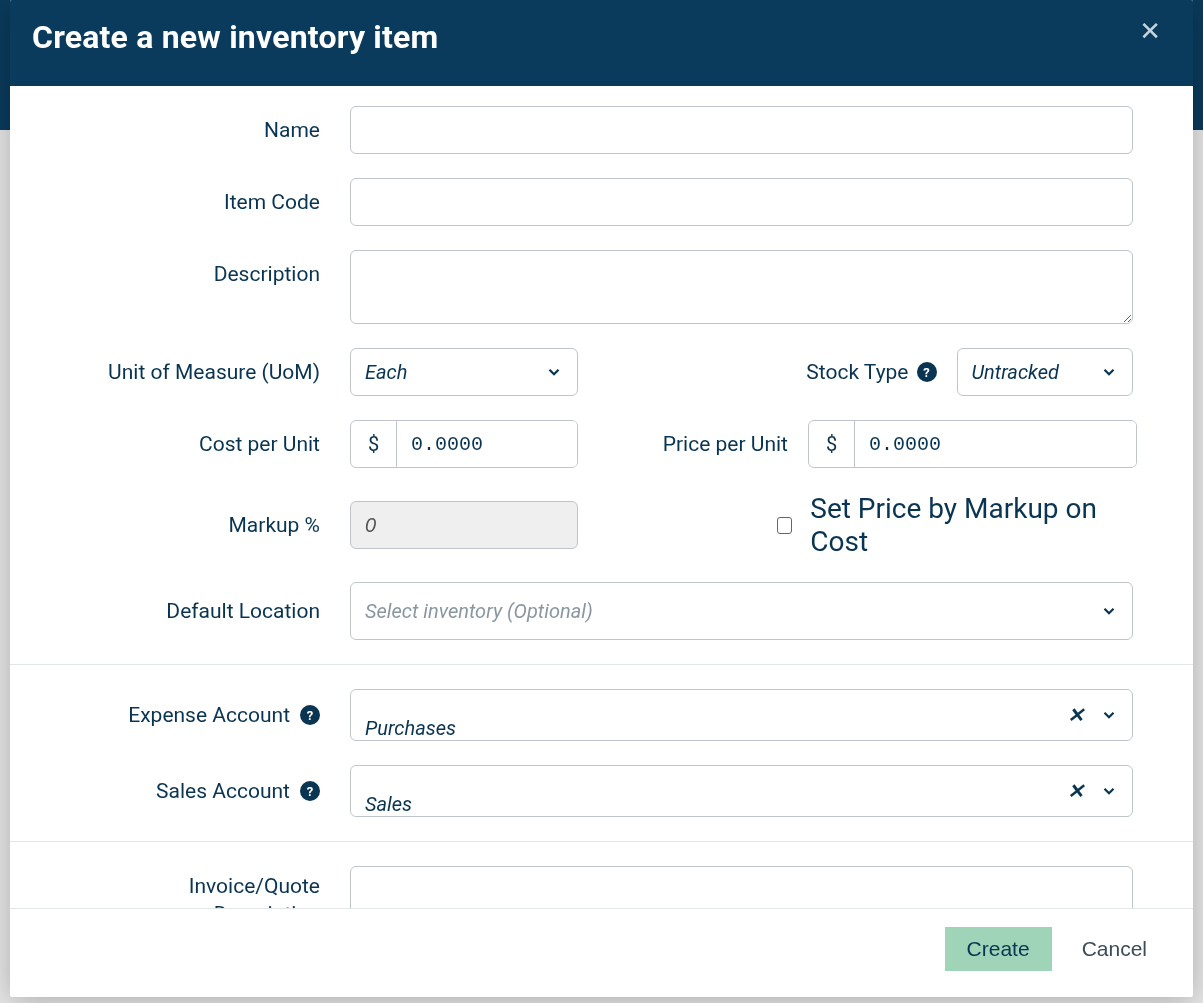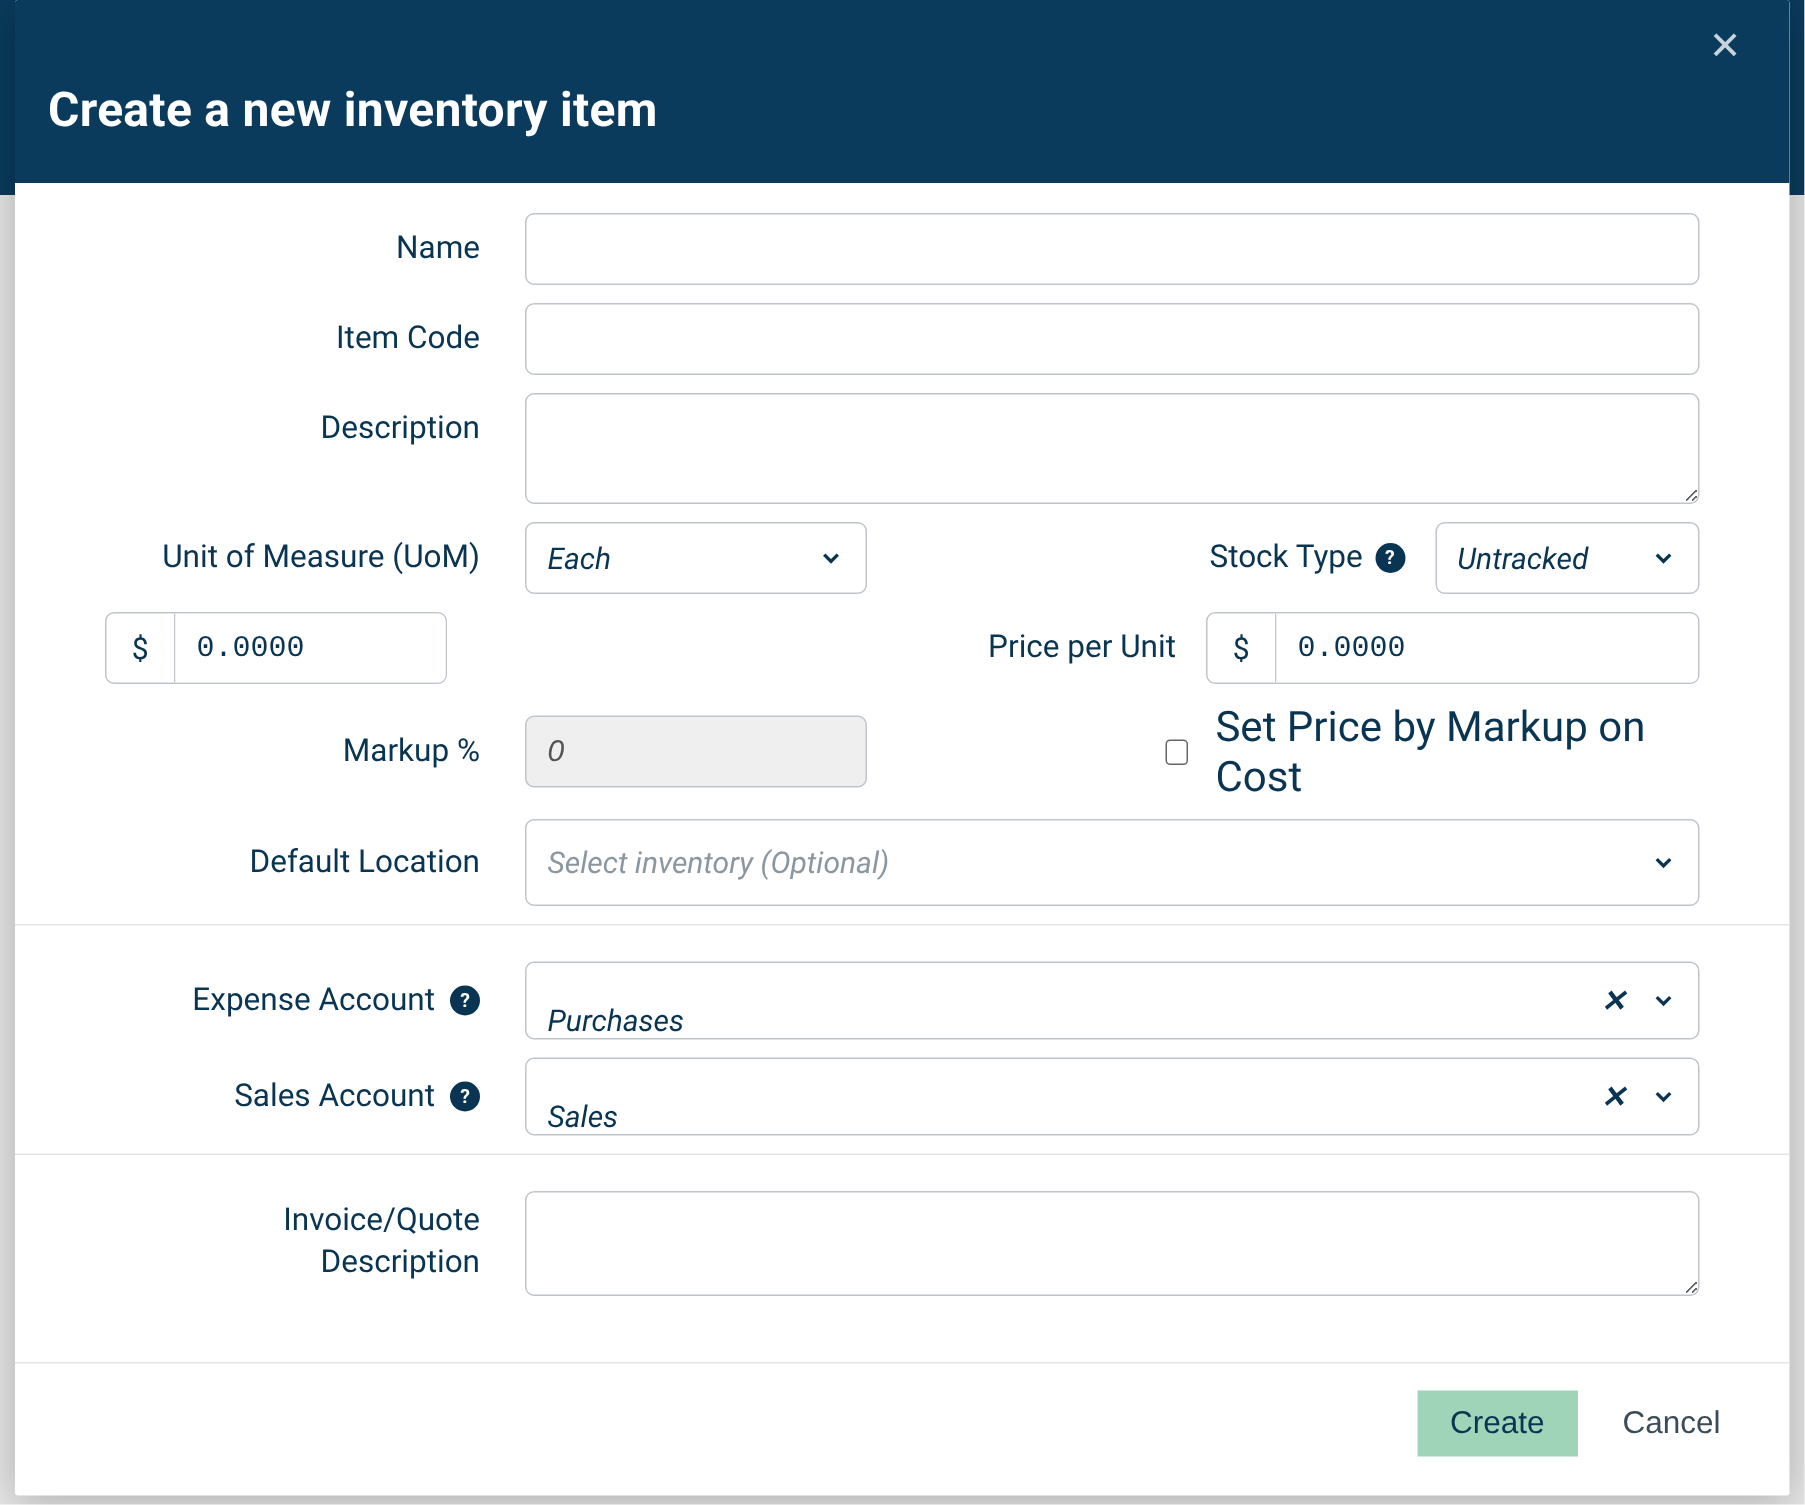--- a/index.html
+++ b/index.html
@@ -28,34 +28,34 @@
     display:flex; flex-direction:column;
     border-radius:2px;
     overflow:hidden;
   }
   .modal-header {
     background:#0a3b5c;
     color:#fff;
     padding:18px 28px 30px 22px;
     display:flex; align-items:flex-start; justify-content:space-between;
   }
-  .modal-title { font-size:32px; font-weight:700; letter-spacing:.2px;margin-top:36px; }
+  .modal-title { font-size:32px; font-weight:700; letter-spacing:.2px; }
   .close-x {
     font-size:26px; line-height:1;
     color:#c7d4dc; cursor:pointer; padding:0 4px;
   }
 
   .modal-body {
     flex:1; overflow:auto;
     padding:20px 60px 0 60px;
   }
 
   .row {
     display:flex; align-items:center;
-    margin-bottom:12px;
+    margin-bottom:24px;
   }
   .row.tall { align-items:flex-start; }
   .label-col {
     width:280px; min-width:280px;
     text-align:right;
     padding-right:30px;
     font-size:21px;
     color:#0a3552;
     line-height:1.35;
   }
@@ -223,20 +223,21 @@
                     </svg>
                 </span>
               </div>
             </div>
           </div>
         </div>
       </div>
     </div>
 
     <div class="row">
+      <div class="label-col">Cost per Unit</div>
       <div class="field-col">
         <div class="two-col">
           <div class="half">
             <div class="field">
               <div class="money" style="width:228px">
                 <div class="cur">$</div>
                 <input class="num" type="text" value="0.0000" style="">
               </div>
             </div>
           </div>

